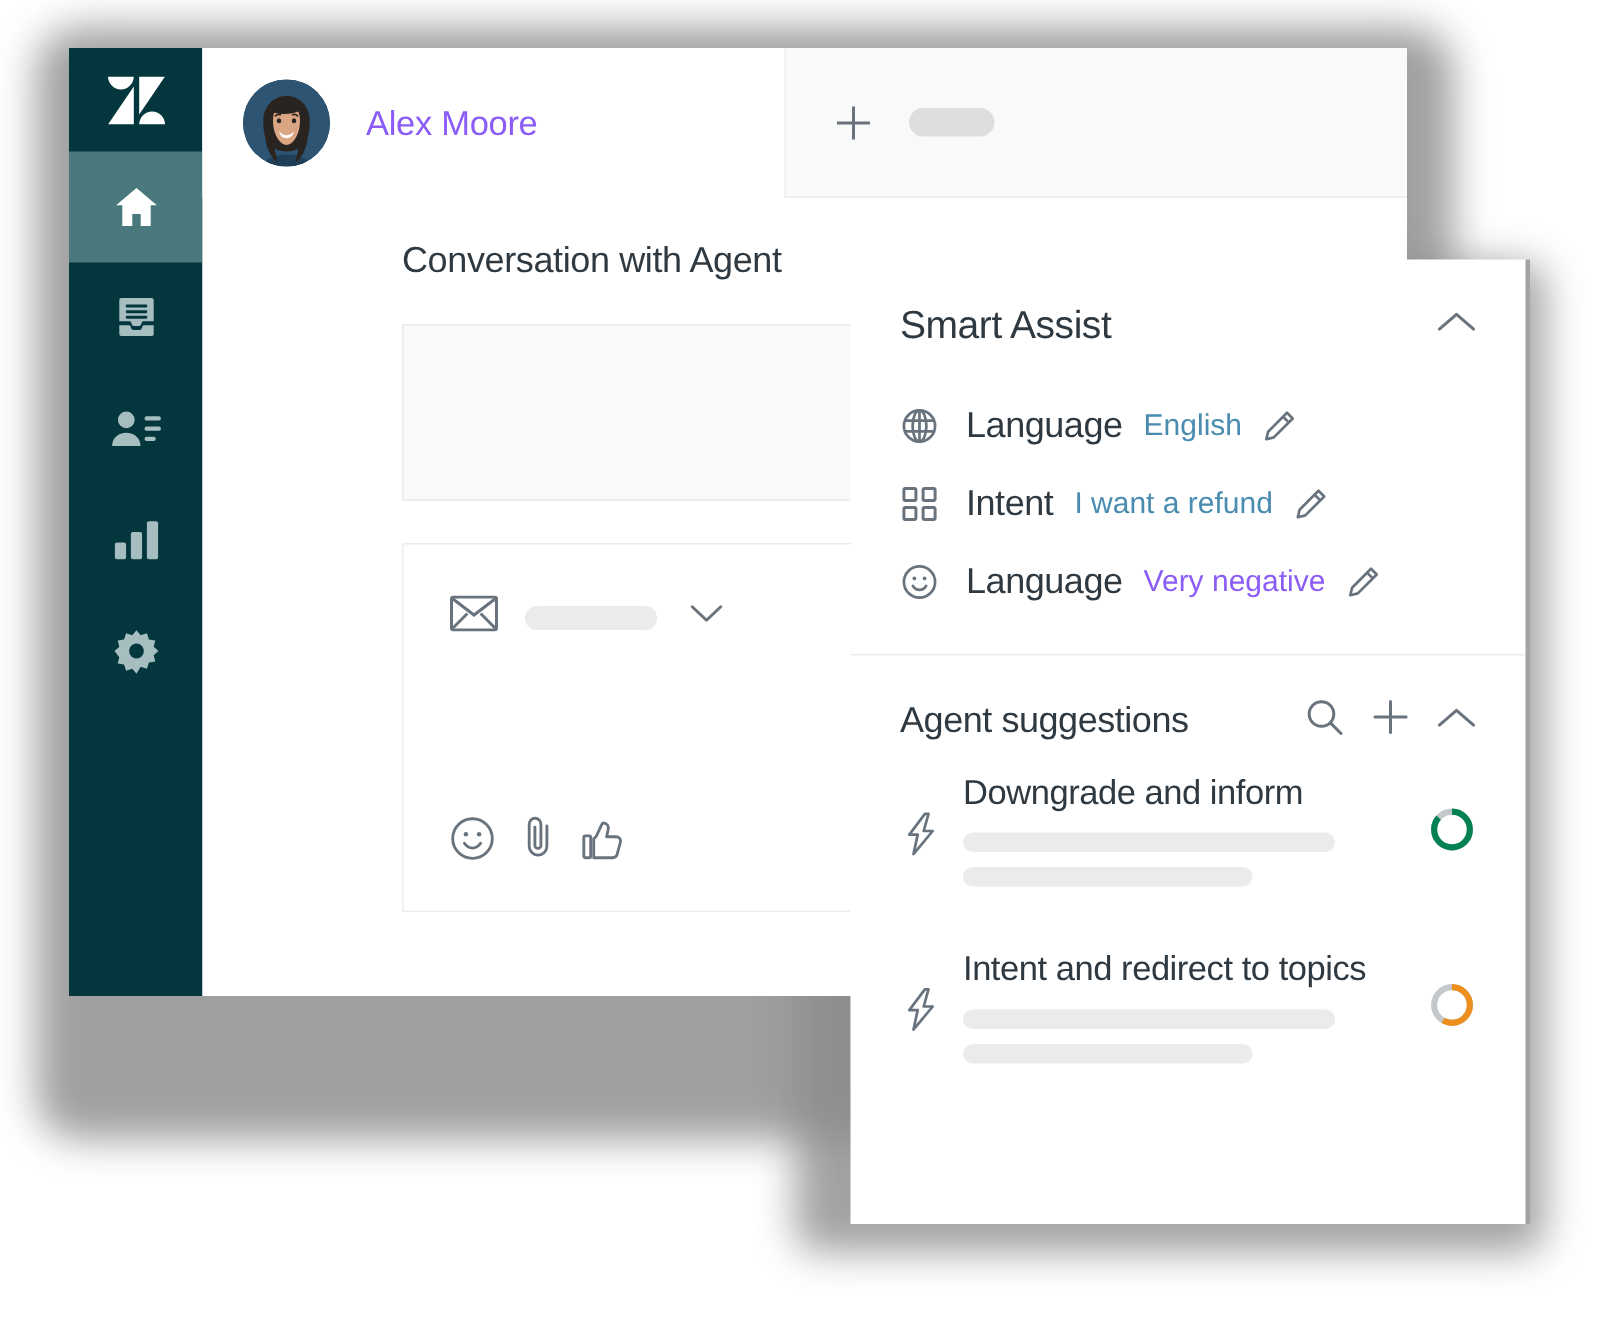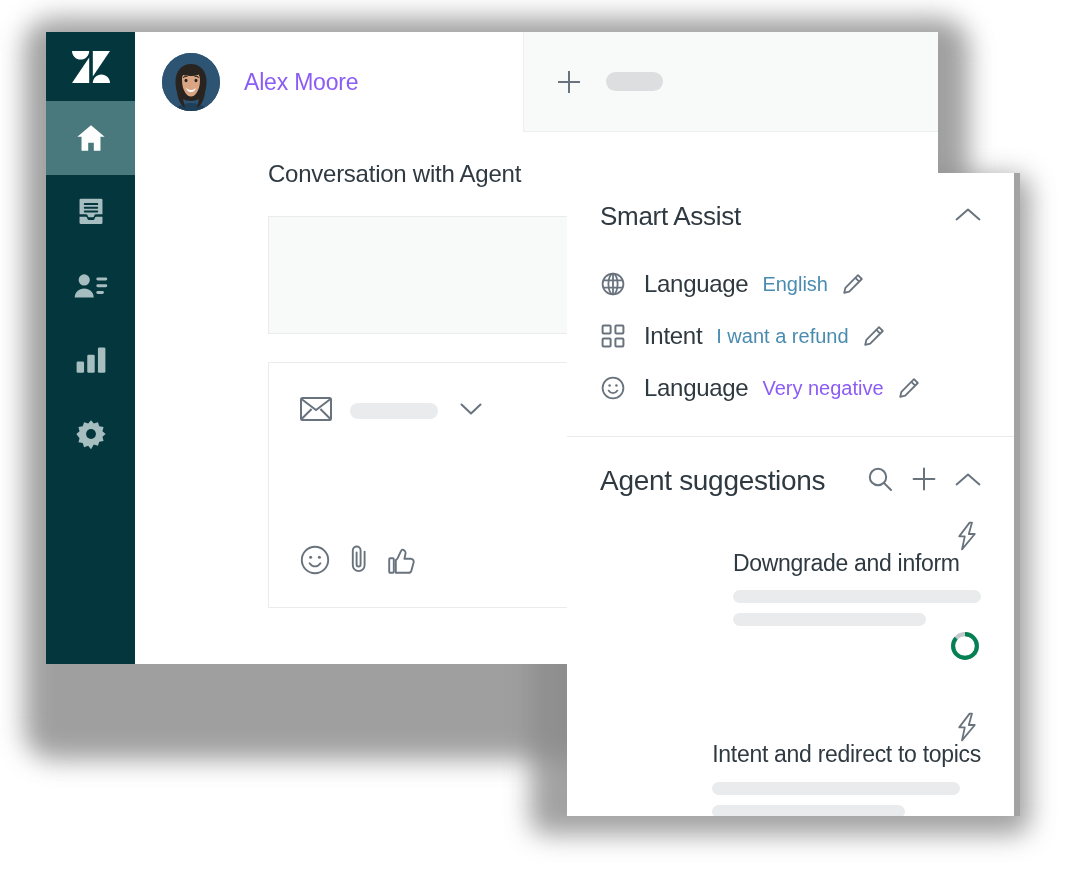--- a/index.html
+++ b/index.html
@@ -207,21 +207,21 @@
 
   
   .assist-panel {
     position: absolute;
     left: 567px;
     top: 173px;
     width: 453px;
     height: 643px;
     background: #ffffff;
     box-sizing: border-box;
-    border-right: 6px solid #a3a3a3;
+    border-right: 3px solid #a3a3a3;
     overflow: hidden;
   }
   .assist-section { padding: 0 33px; }
   .assist-header {
     display: flex;
     align-items: center;
     padding-top: 28px;
   }
   .assist-title {
     font-size: 26px;
@@ -267,33 +267,32 @@
     height: 1px;
     background: #e9ebed;
   }
 
   .sugg-header {
     display: flex;
     align-items: center;
     padding-top: 28px;
   }
   .sugg-title {
-    font-size: 28px;
+    font-size: 24px;
     color: #2f3941;
     font-weight: 500;
     letter-spacing: -.3px;
     flex: 1 1 auto;
   }
 
   .sugg-list { margin-top: 20px; }
   .sugg-item {
     display: flex;
-    align-items: flex-end;
+    align-items: center;
     margin-bottom: 42px;
-    flex-direction: column;
   }
   .sugg-bolt {
     width: 28px;
     flex: 0 0 28px;
     padding-top: 4px;
     display: flex;
     justify-content: center;
   }
   .sugg-body { flex: 1 1 auto; min-width: 0; margin-left: 14px; }
   .sugg-name {

